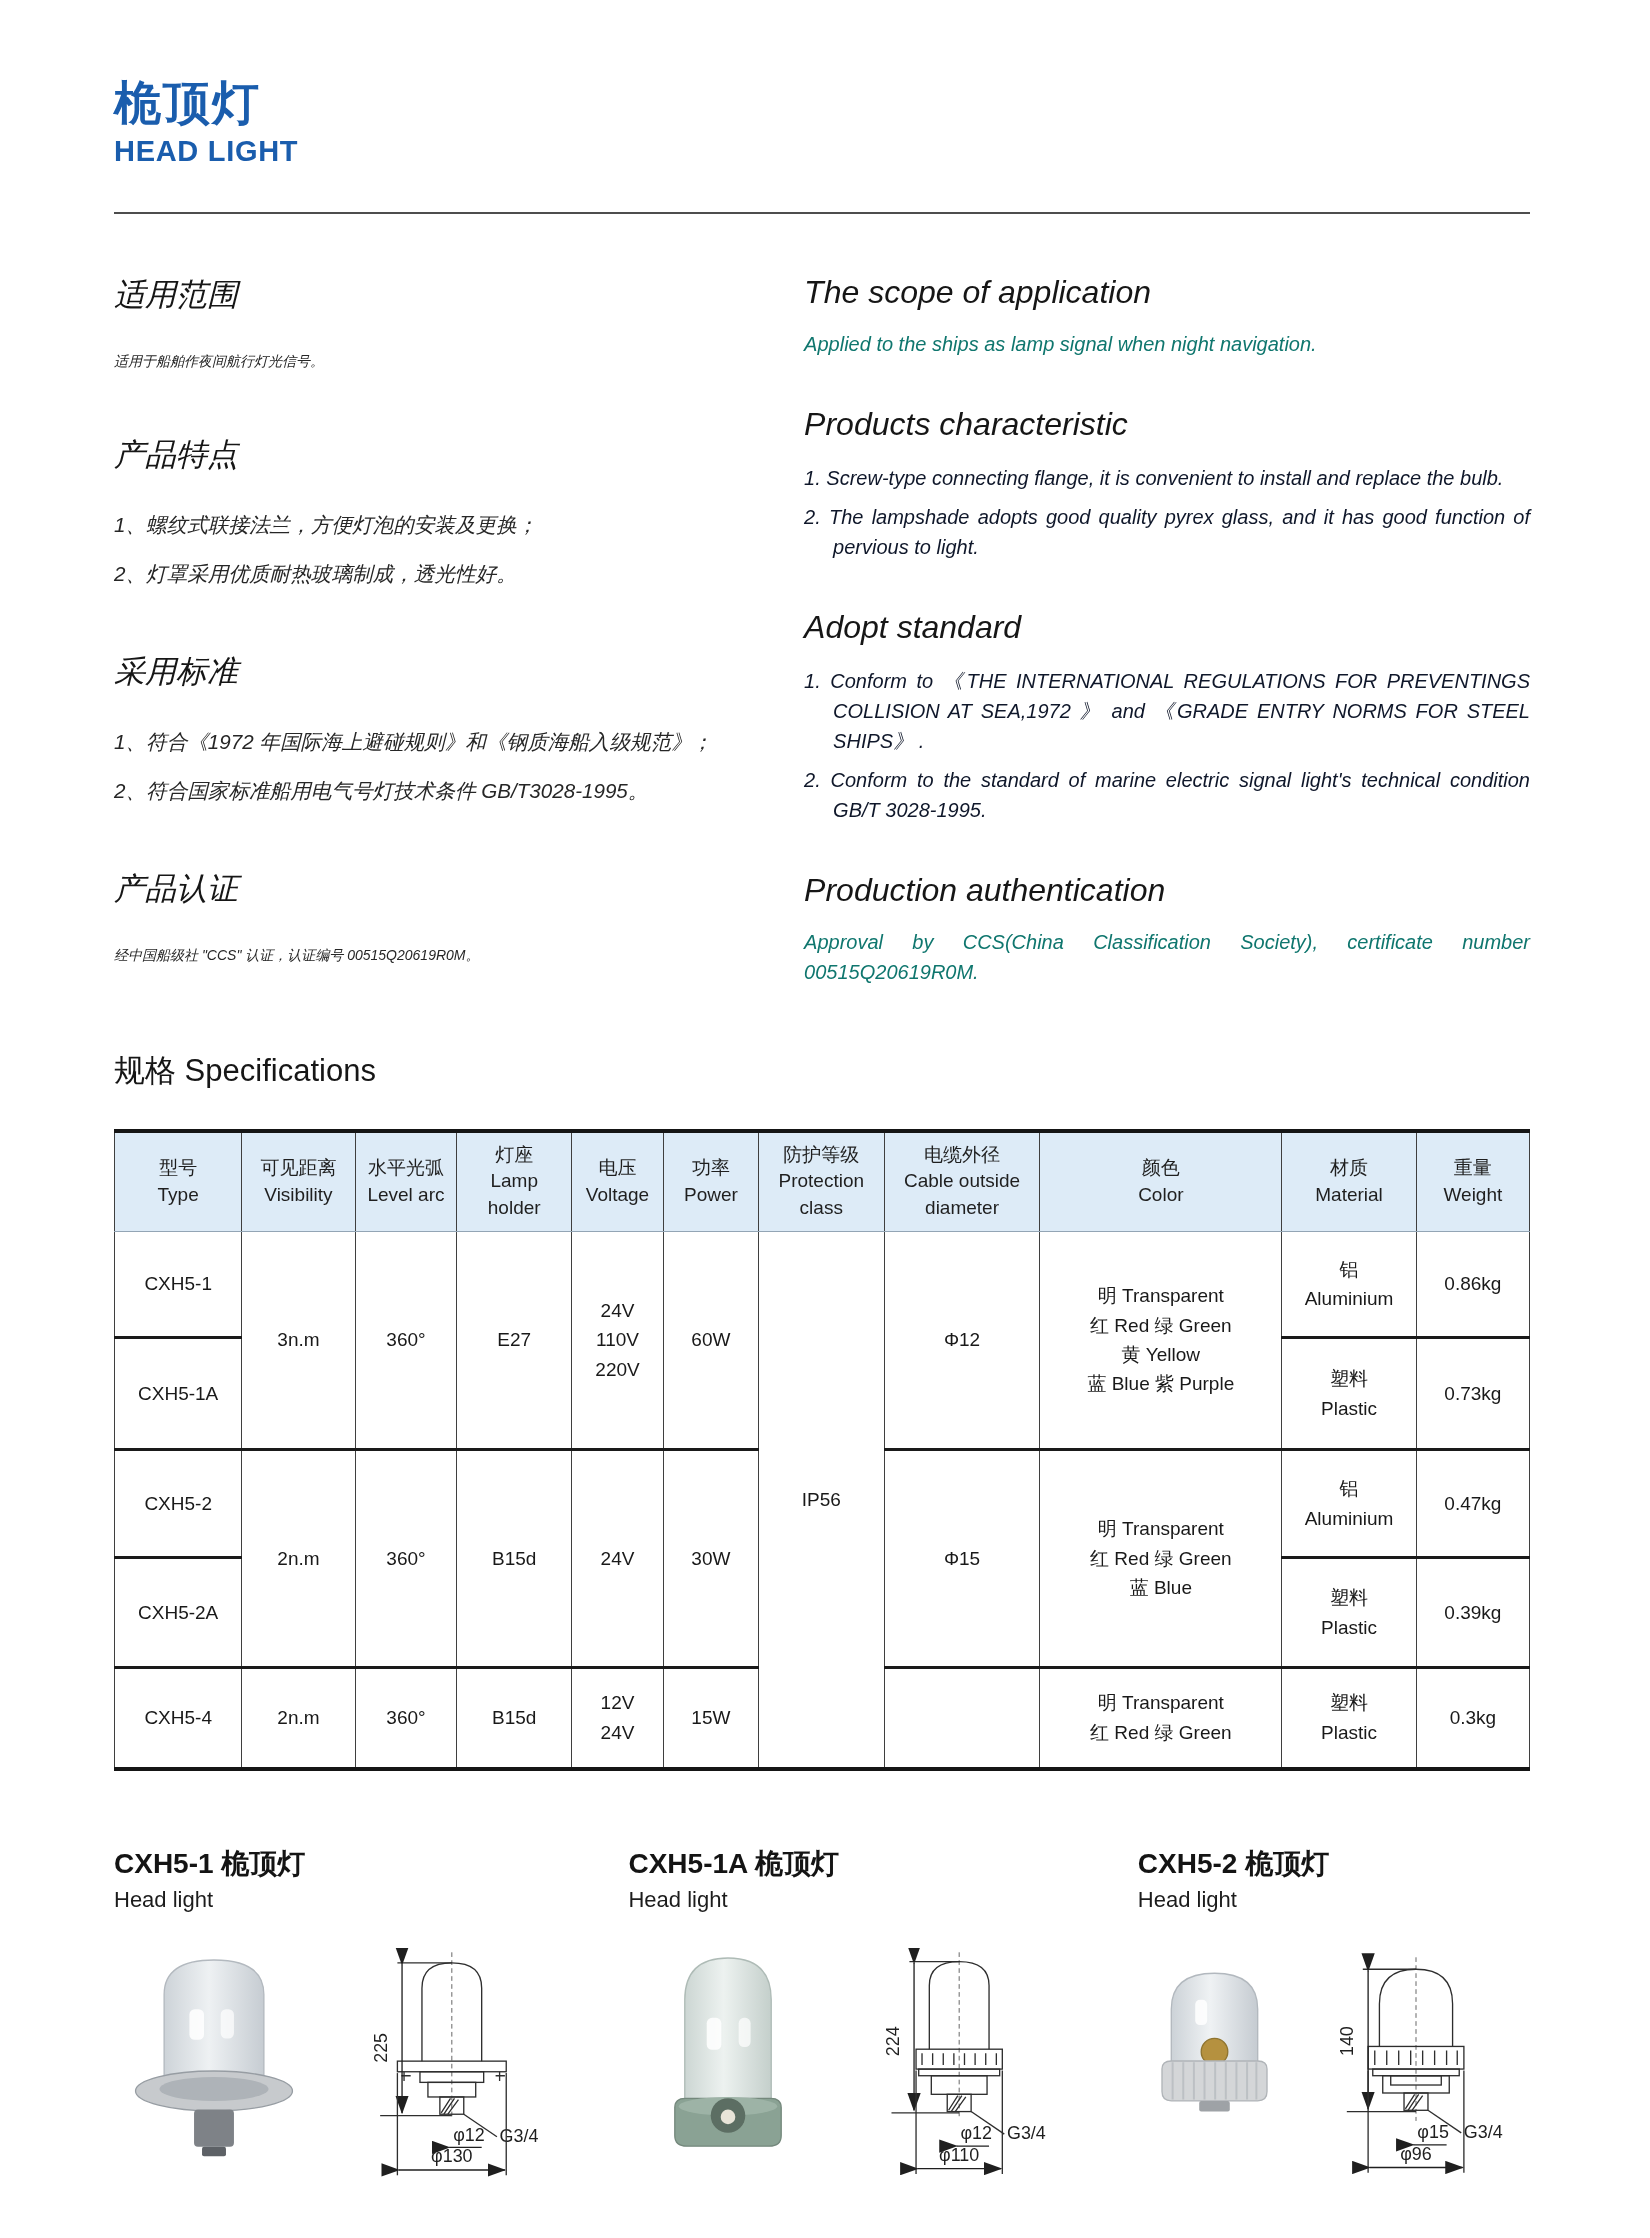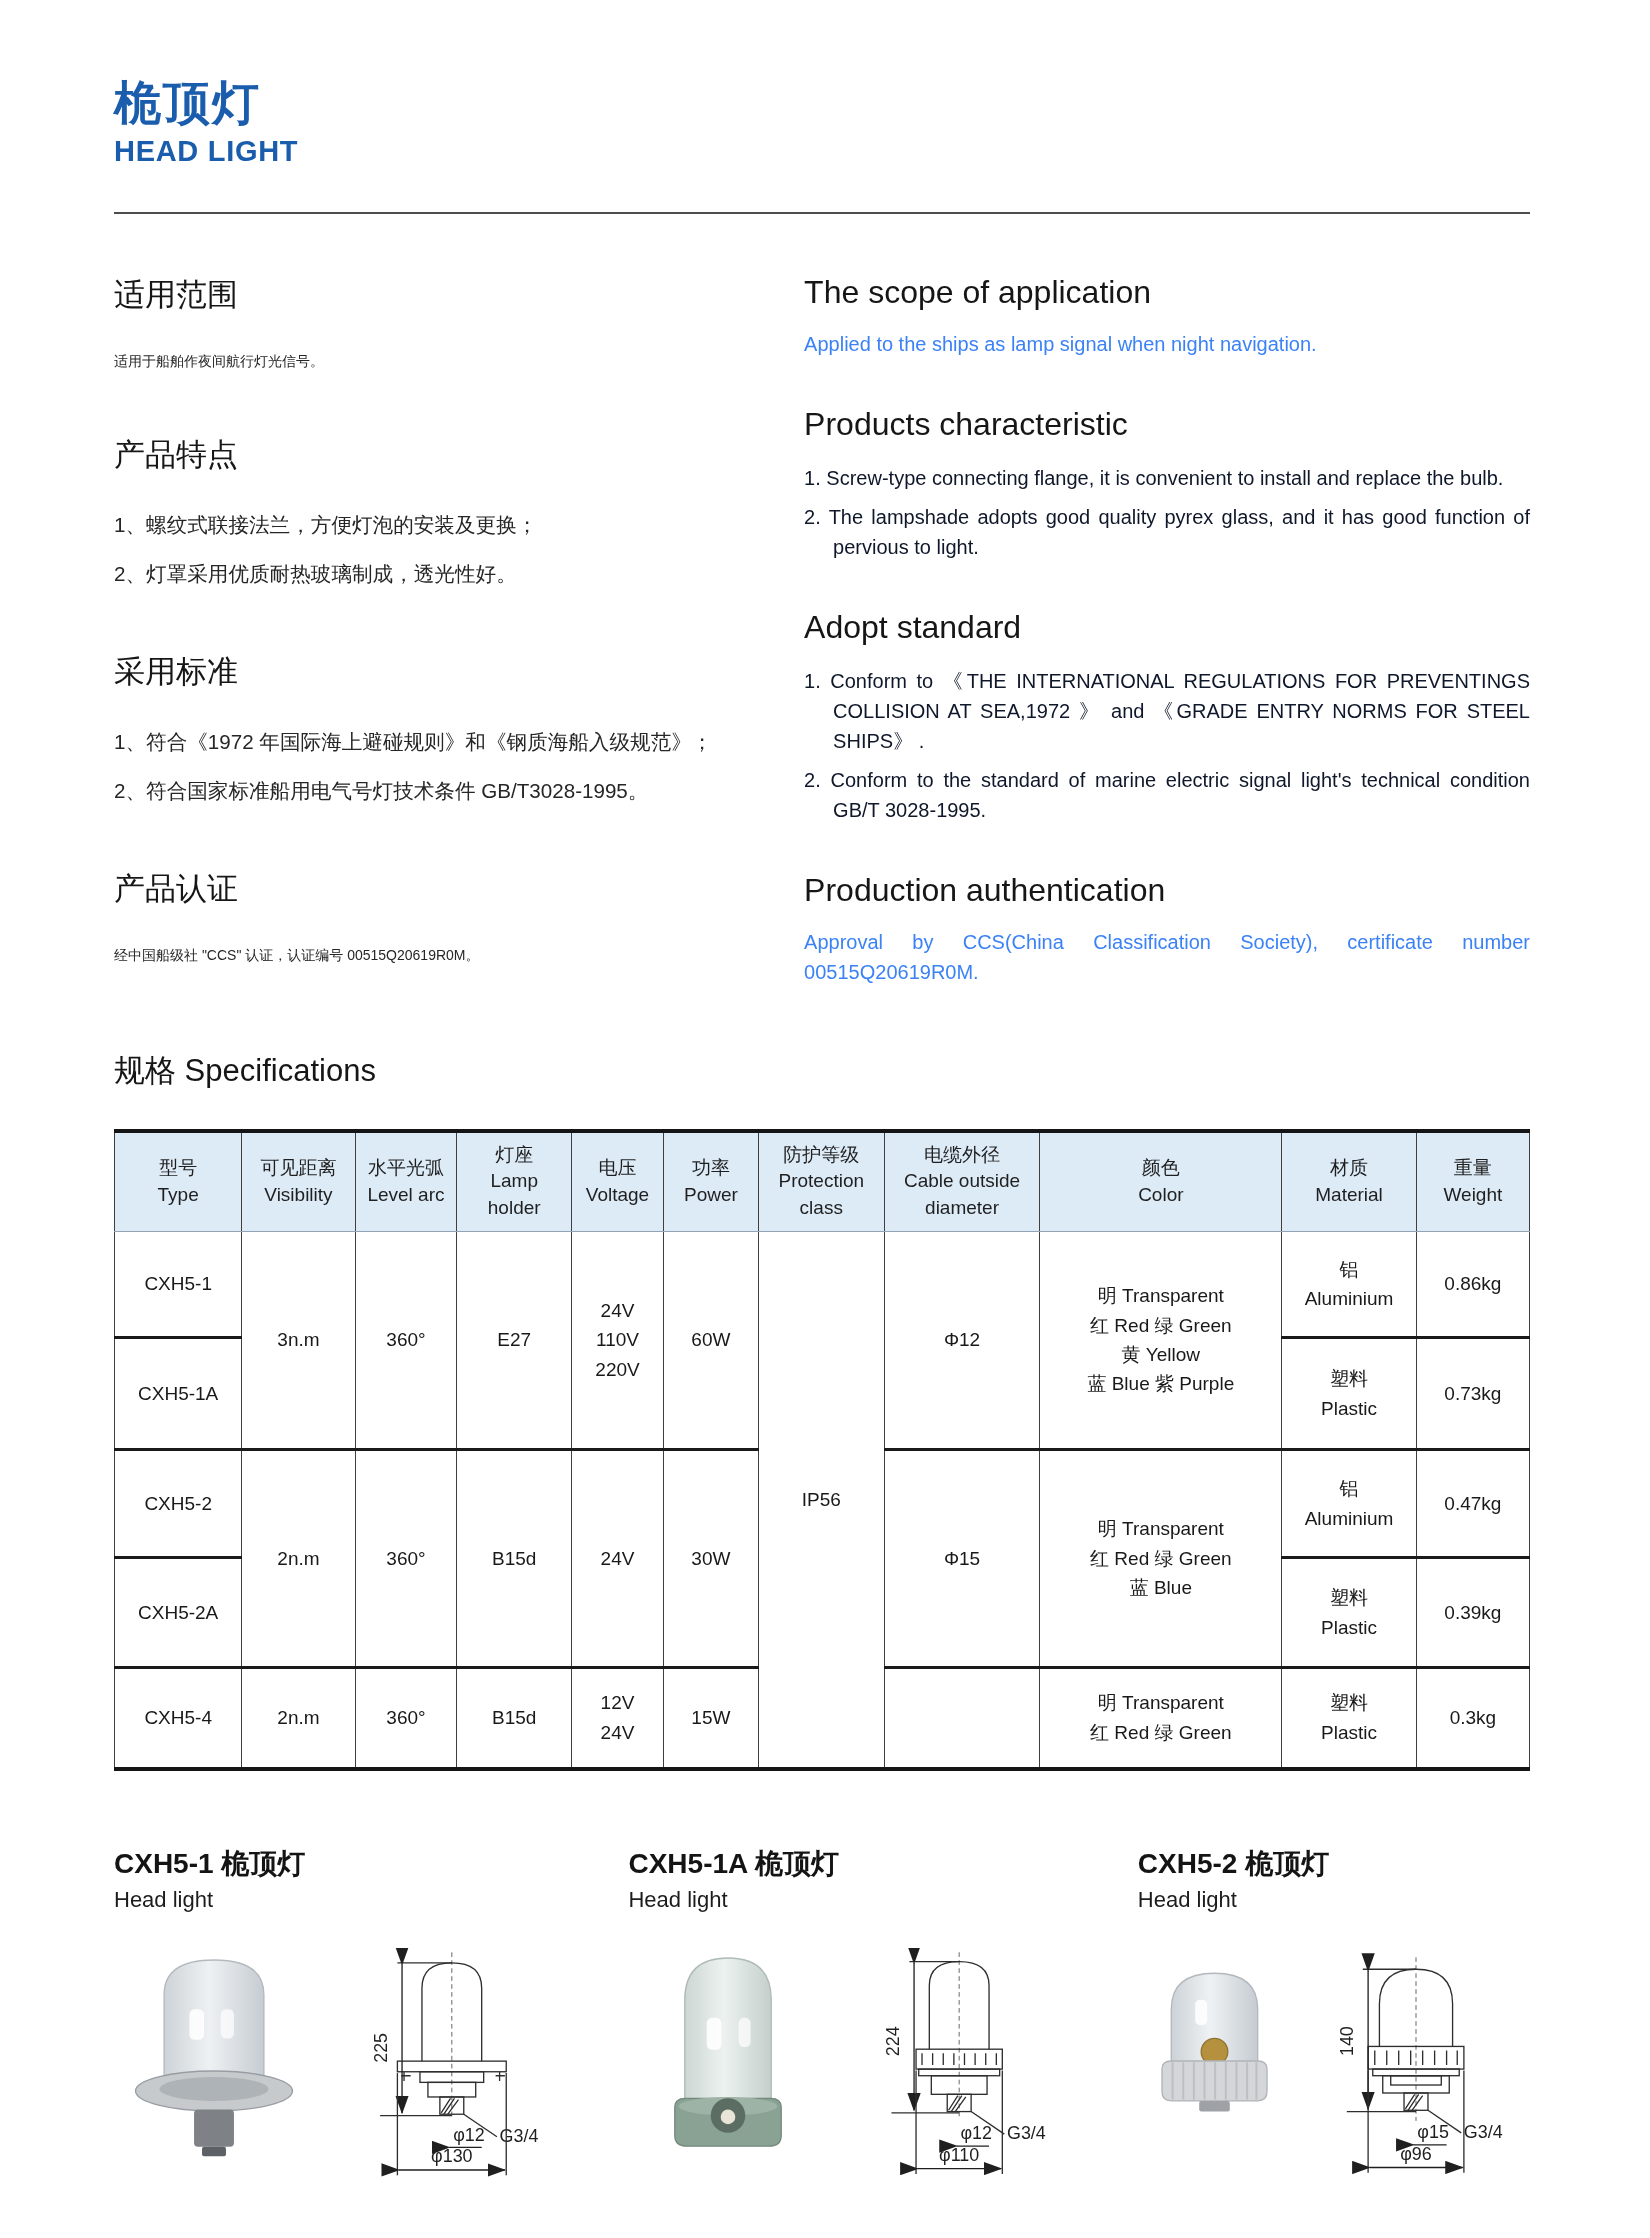--- a/index.html
+++ b/index.html
@@ -13,29 +13,29 @@
   
   .page-title-zh{font-size:47px;line-height:1.05;margin:0;font-weight:700;color:#1a5dad;letter-spacing:2px;}
   .page-title-en{font-size:29px;margin-top:8px;font-weight:700;color:#1a5dad;letter-spacing:0.7px;}
   .rule{border:none;border-top:2.7px solid #4d4d4d;margin:0;}
   .top-rule{margin-top:44px;}
 
   
   .two-col{display:flex;gap:60px;margin-top:60px;}
   .col-zh{flex:0 0 44.5%;}
   .col-en{flex:1;}
-  .sec{margin:0;}
+  .sec{margin:0;font-style:italic;}
   .col-zh .sec + .sec{margin-top:59px;}
   .col-en .sec + .sec{margin-top:47px;}
   .zh-h{font-size:31px;font-weight:400;margin:0;color:#161616;}
   .zh-body{font-size:14px;margin:33px 0 0;line-height:1.8;color:#262626;}
   .zh-item{font-size:20.6px;margin:13.3px 0 0;line-height:1.75;color:#262626;}
   .zh-item:first-of-type{margin-top:31px;}
   .en-h{font-size:32px;font-weight:400;margin:0;color:#161616;}
-  .en-body{font-size:20px;margin:17.3px 0 0;line-height:1.5;text-align:justify;color:#3b82f6;}
+  .en-body{font-size:20px;margin:17.3px 0 0;line-height:1.5;text-align:justify;color:#0f766e;}
   .en-item{font-size:20px;margin:9.3px 0 0;line-height:1.5;text-align:justify;color:#0f172a;
            padding-left:29px;text-indent:-29px;}
   .en-item:first-of-type{margin-top:20px;}
 
   
   .specs-heading{font-size:31px;font-weight:400;margin:63px 0 0;color:#161616;}
   table.specs{width:100%;margin-top:37px;border-collapse:collapse;table-layout:fixed;
               border-left:1.3px solid #3f3f3f;border-right:1.3px solid #3f3f3f;
               border-top:4.7px solid #151515;border-bottom:4.7px solid #151515;}
   table.specs th{background:#ddebf7;font-weight:400;font-size:19px;line-height:1.4;

